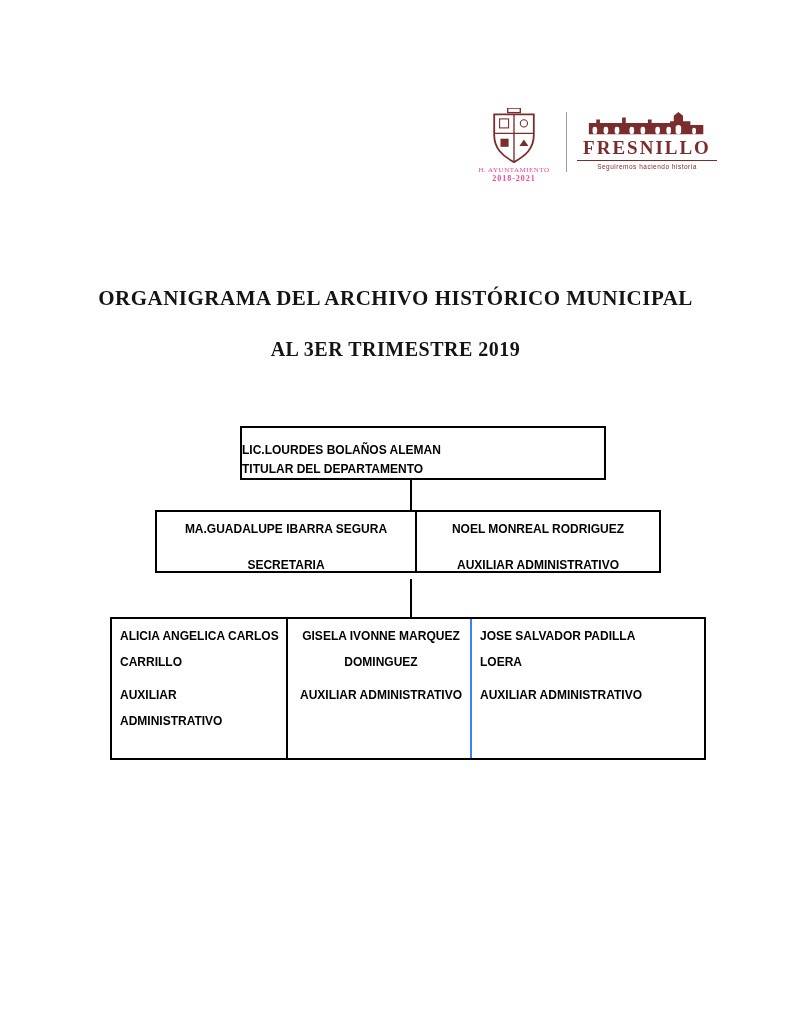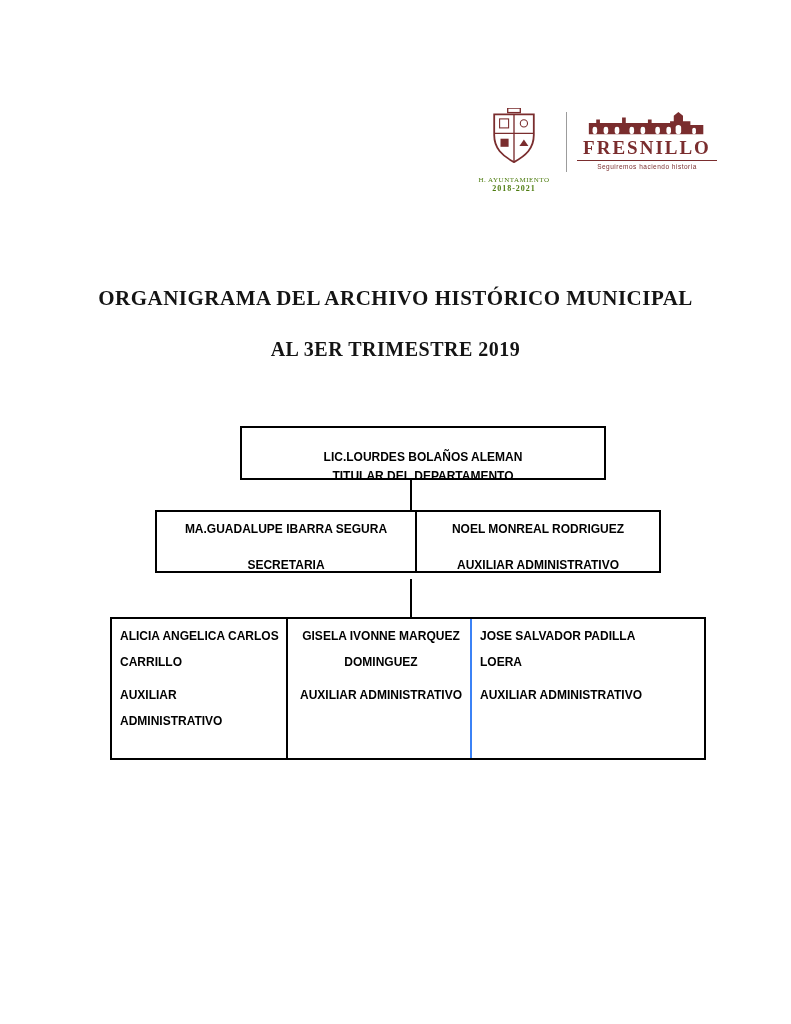--- a/index.html
+++ b/index.html
@@ -10,21 +10,21 @@
     background: #ffffff;
     font-family: "Liberation Sans", sans-serif;
     color: #000000;
     overflow: hidden;
   }
 
   
   .header-logos { position: absolute; top: 108px; left: 468px; display: flex; align-items: flex-start; }
   .crest { width: 92px; text-align: center; }
   .crest svg { display: block; margin: 0 auto; }
-  .crest-caption { margin-top: 12px; color: #4d7c0f; font-family: "Liberation Serif", serif; }
+  .crest-caption { margin-top: 2px; color: #ec4899; font-family: "Liberation Serif", serif; }
   .crest-caption-line1 { font-size: 7px; letter-spacing: 0.5px; }
   .crest-caption-line2 { font-size: 8px; font-weight: bold; letter-spacing: 1px; }
   .logo-divider { width: 1px; height: 60px; background: #9c9c9c; margin: 4px 10px 0 6px; }
   .fresnillo-logo { width: 140px; text-align: center; padding-top: 4px; }
   .fresnillo-logo svg { display: block; margin: 0 auto; }
   .fresnillo-wordmark {
     font-family: Liberation Serif, serif;
     font-weight: bold;
     font-size: 19px;
     letter-spacing: 2px;
@@ -44,21 +44,21 @@
     font-weight: bold;
     color: #141414;
   }
   .title-line1 { font-size: 21px; letter-spacing: 0.5px; line-height: 1; }
   .title-line2 { font-size: 20px; letter-spacing: 0.5px; margin-top: 30px; line-height: 1; }
   .title-line3 { font-size: 20px; letter-spacing: 1px;  margin-top: 28px; line-height: 1; }
 
   
   .org-box { position: absolute; box-sizing: border-box; border: 2px solid #000; font-weight: bold; font-size: 12px; }
 
-  .box-l1 { left: 240px; top: 426px; width: 366px; height: 54px; text-align: center; padding-top: 20px; line-height: 19px; }
+  .box-l1 { left: 240px; top: 426px; width: 366px; height: 54px; padding-top: 13px; line-height: 19px; }
 
   .connector { position: absolute; width: 2px; background: #000; }
   .connector1 { left: 410px; top: 480px; height: 30px; }
   .connector2 { left: 410px; top: 579px; height: 38px; }
 
   .box-l2 { left: 155px; top: 510px; width: 506px; height: 63px; display: flex; }
   .box-l2 .cell { text-align: center; padding-top: 8px; line-height: 18px; }
   .box-l2 .cell-2a { width: 260px; border-right: 2px solid #000; box-sizing: border-box; }
   .box-l2 .cell-2b { flex: 1; }
   .box-l2 .role { margin-top: 18px; }

